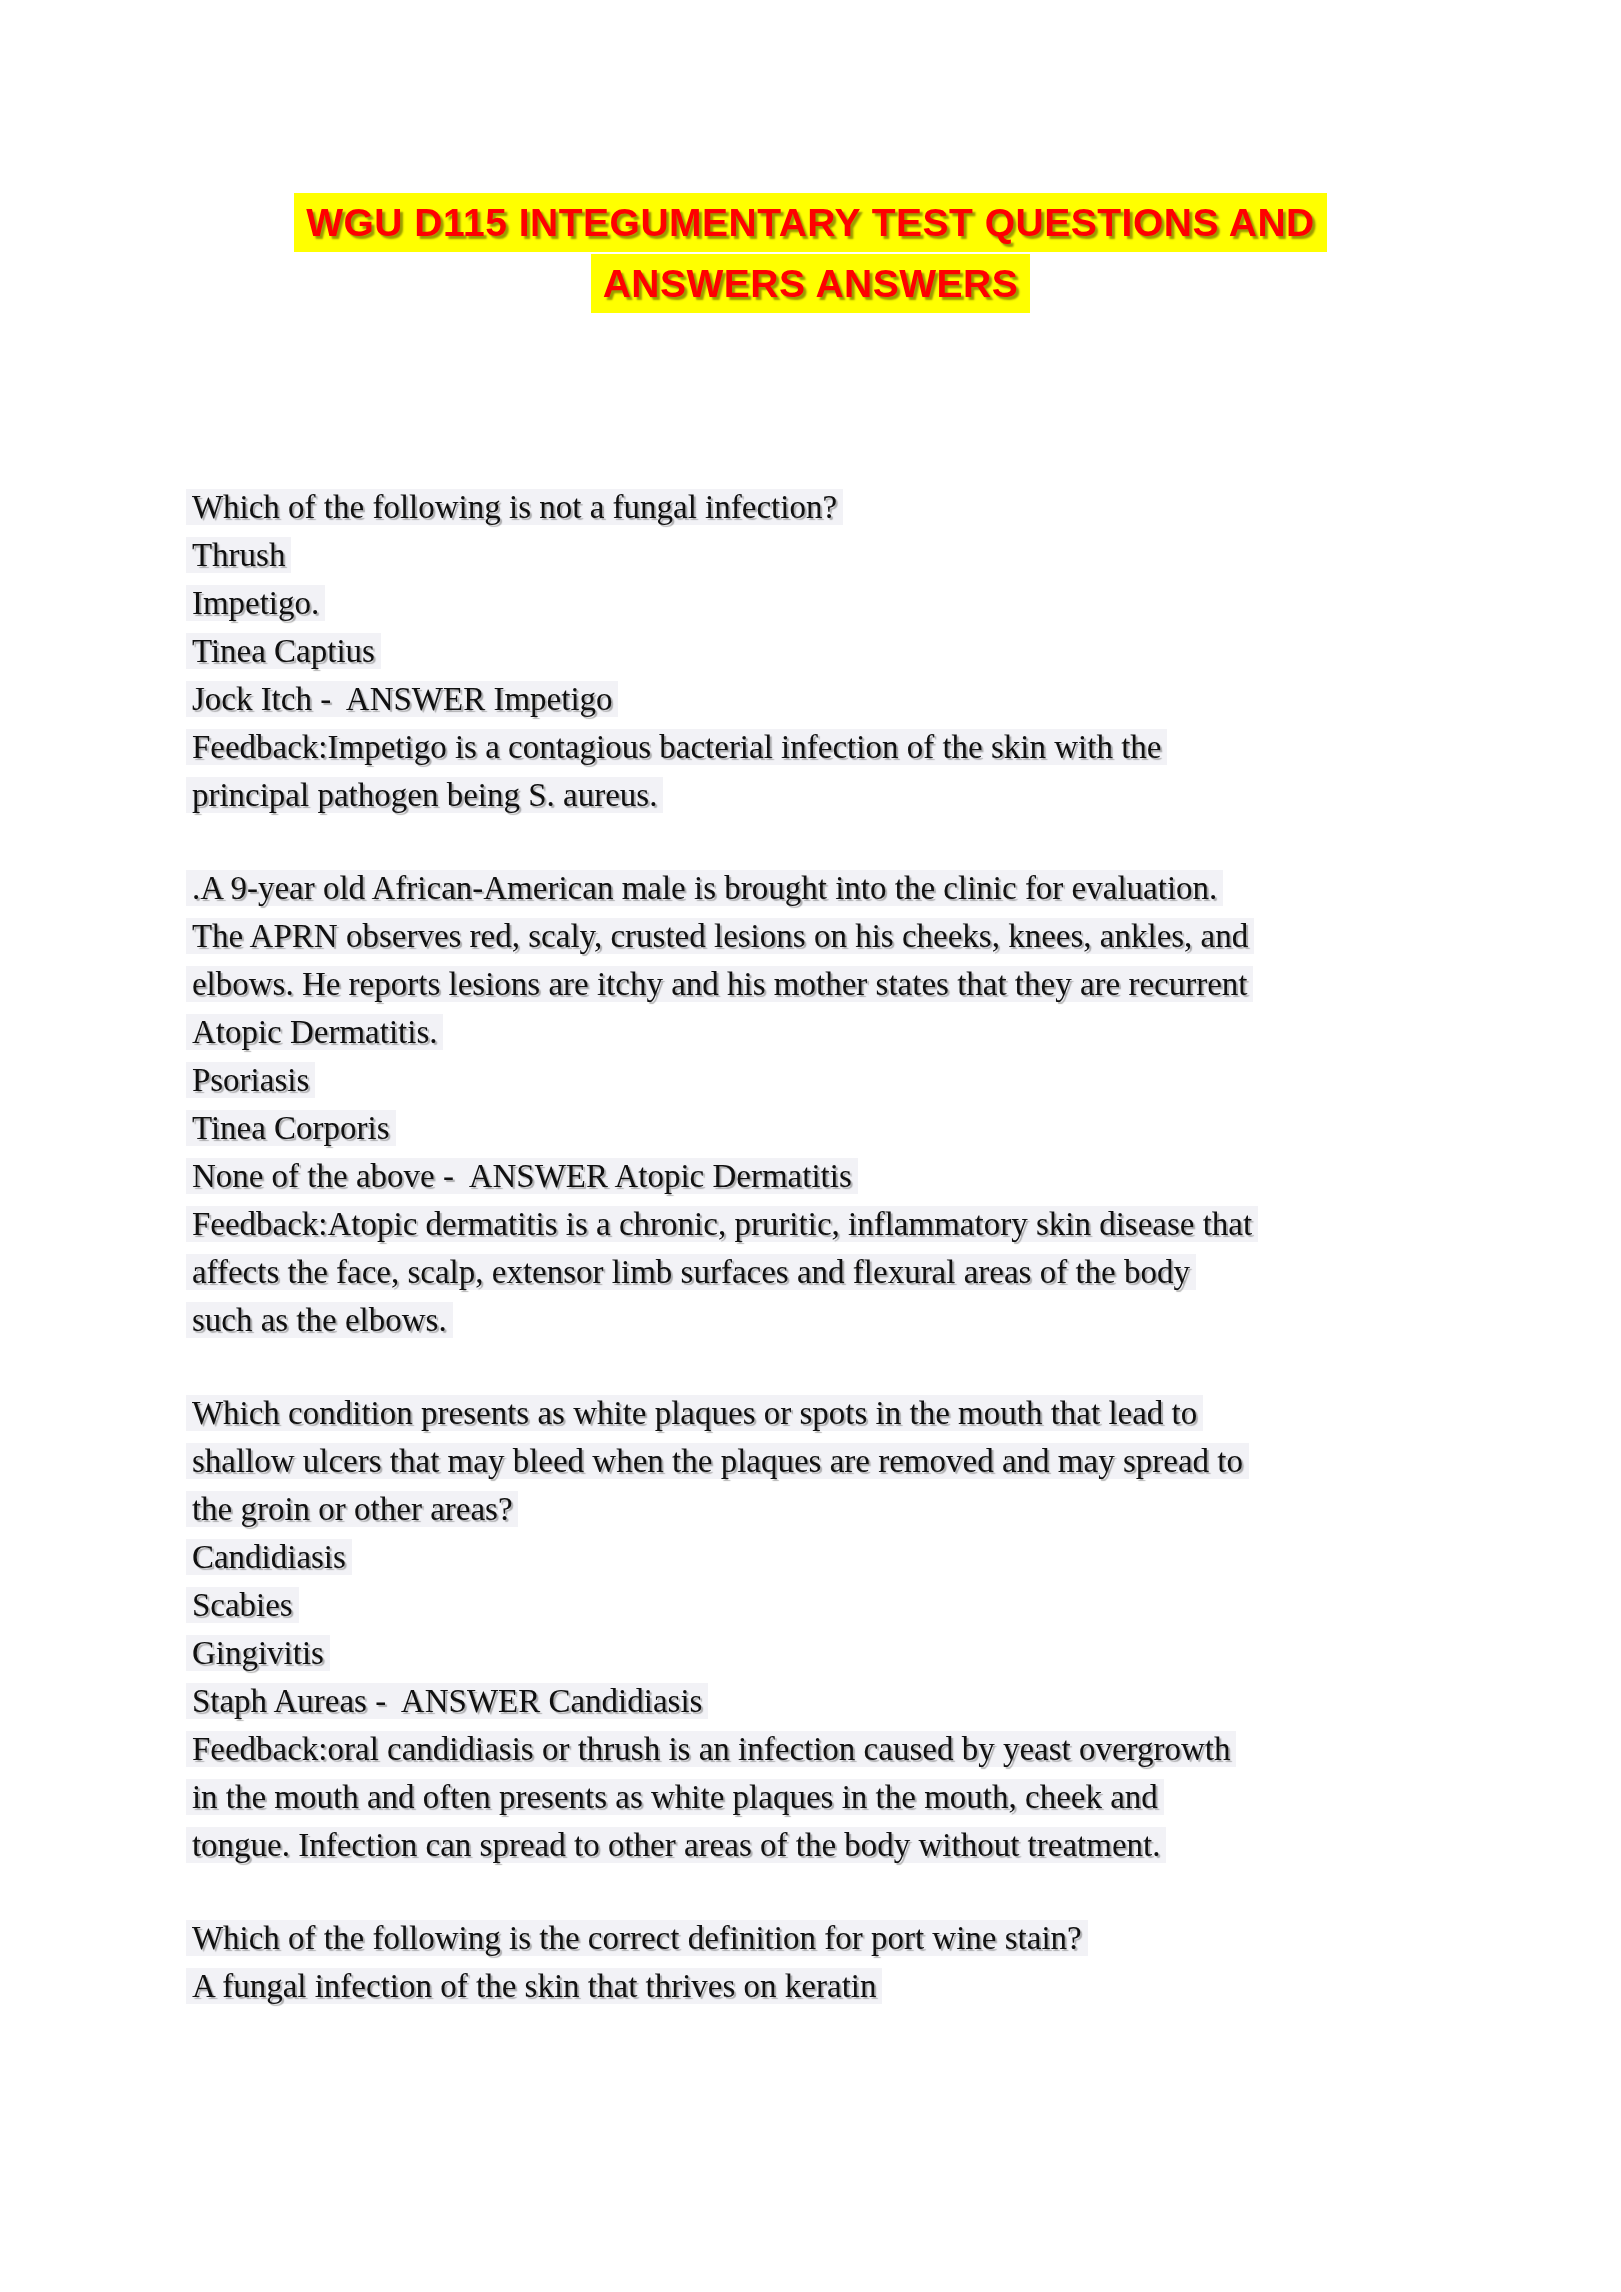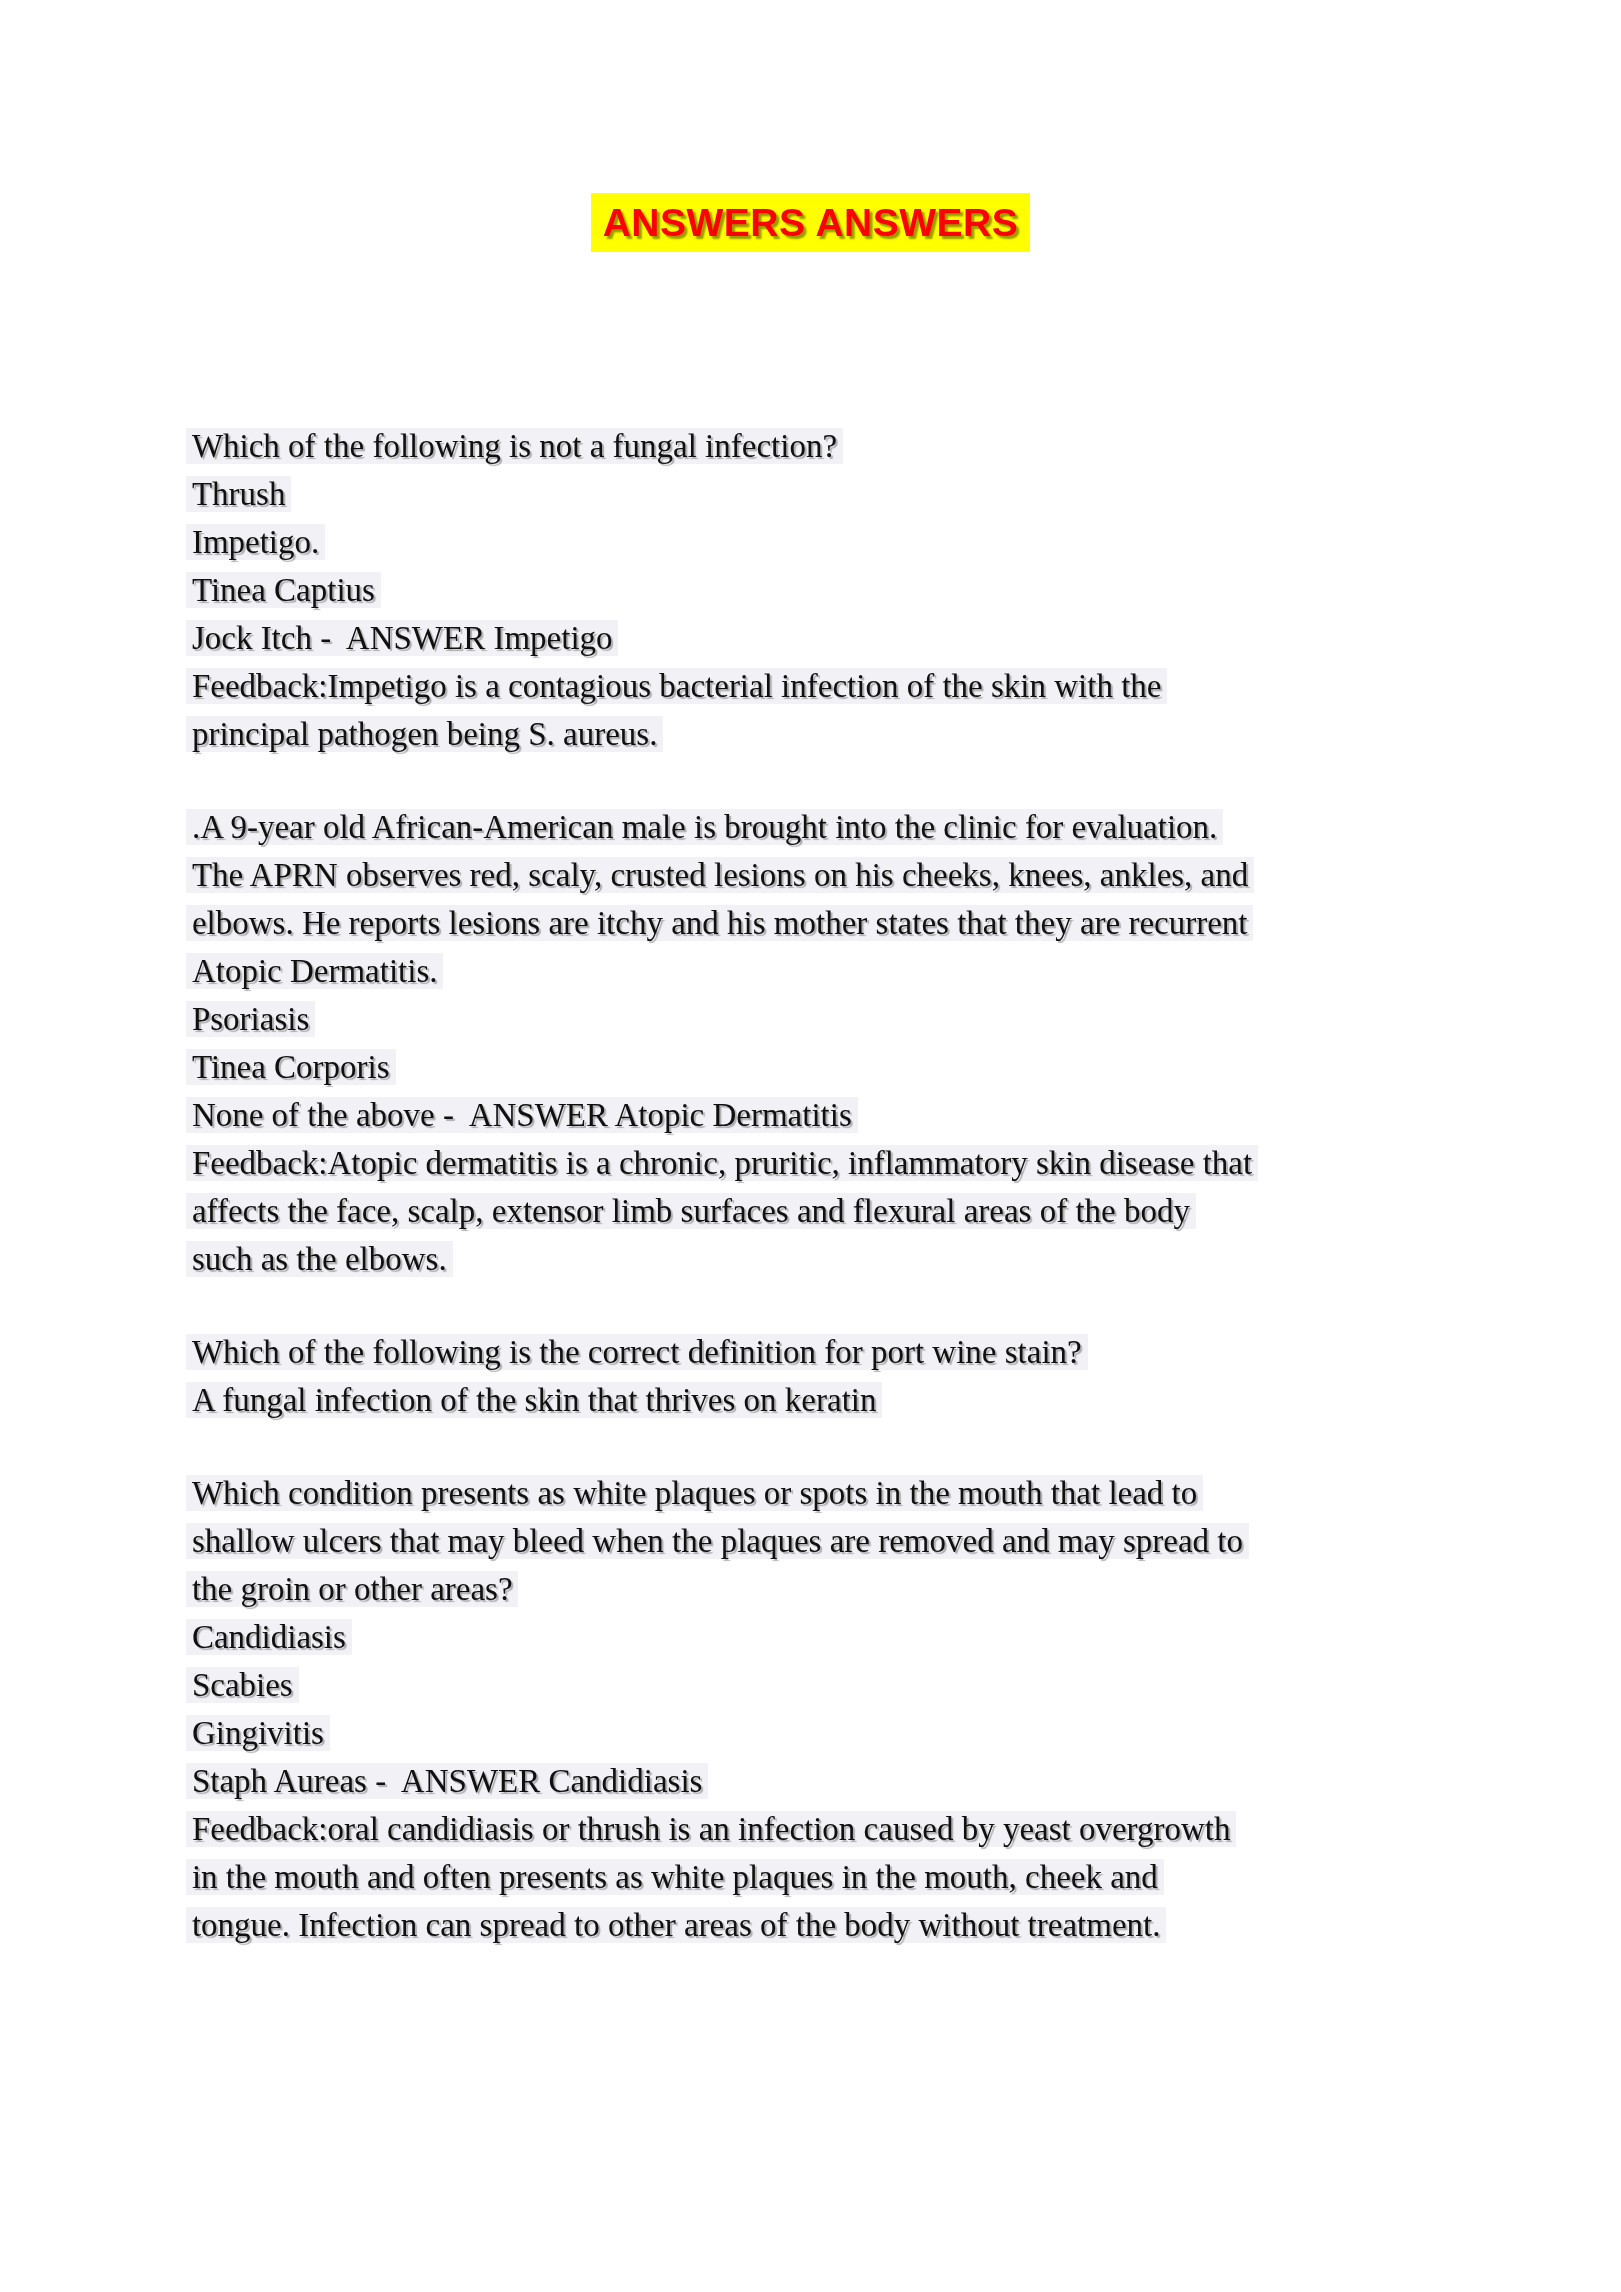--- a/index.html
+++ b/index.html
@@ -49,20 +49,21 @@
     box-decoration-break: clone;
     text-shadow: 2px 2px 1px rgba(70,70,70,0.40);
   }
 </style>
 </head>
 <body>
 
 <div class="page">
 
   <div class="title">
+    <div class="title-line"><span class="title-hl">WGU D115 INTEGUMENTARY TEST QUESTIONS AND</span></div>
     <div class="title-line"><span class="title-hl">ANSWERS ANSWERS</span></div>
   </div>
 
   <div class="doc-body">
     <p class="para"><span class="hl">Which of the following is not a fungal infection?
 Thrush
 Impetigo.
 Tinea Captius
 Jock Itch -  ANSWER Impetigo
 Feedback:Impetigo is a contagious bacterial infection of the skin with the
@@ -70,28 +71,28 @@
     <p class="para"><span class="hl">.A 9-year old African-American male is brought into the clinic for evaluation.
 The APRN observes red, scaly, crusted lesions on his cheeks, knees, ankles, and
 elbows. He reports lesions are itchy and his mother states that they are recurrent
 Atopic Dermatitis.
 Psoriasis
 Tinea Corporis
 None of the above -  ANSWER Atopic Dermatitis
 Feedback:Atopic dermatitis is a chronic, pruritic, inflammatory skin disease that
 affects the face, scalp, extensor limb surfaces and flexural areas of the body
 such as the elbows.</span></p>
-    <p class="para"><span class="hl">Which of the following is the correct definition for port wine stain?
-A fungal infection of the skin that thrives on keratin</span></p>
     <p class="para"><span class="hl">Which condition presents as white plaques or spots in the mouth that lead to
 shallow ulcers that may bleed when the plaques are removed and may spread to
 the groin or other areas?
 Candidiasis
 Scabies
 Gingivitis
 Staph Aureas -  ANSWER Candidiasis
 Feedback:oral candidiasis or thrush is an infection caused by yeast overgrowth
 in the mouth and often presents as white plaques in the mouth, cheek and
 tongue. Infection can spread to other areas of the body without treatment.</span></p>
+    <p class="para"><span class="hl">Which of the following is the correct definition for port wine stain?
+A fungal infection of the skin that thrives on keratin</span></p>
   </div>
 
 </div>
 
 
 </body></html>

